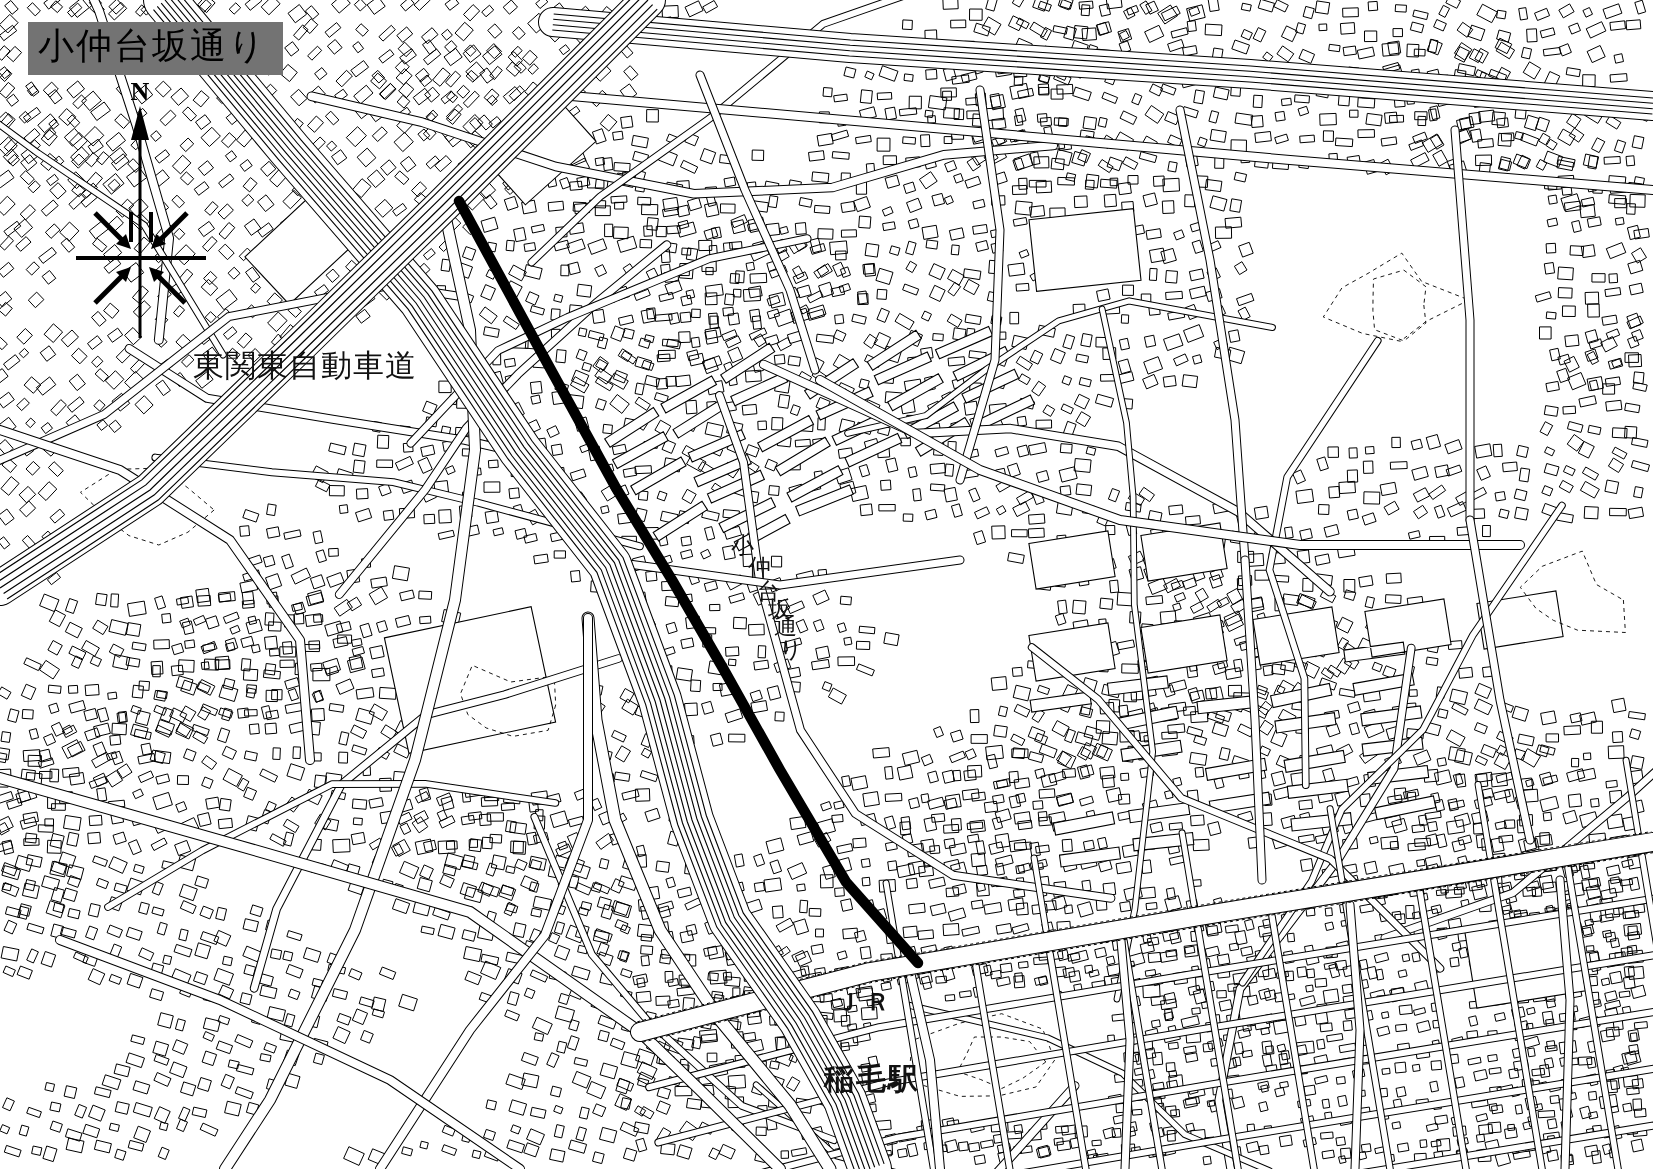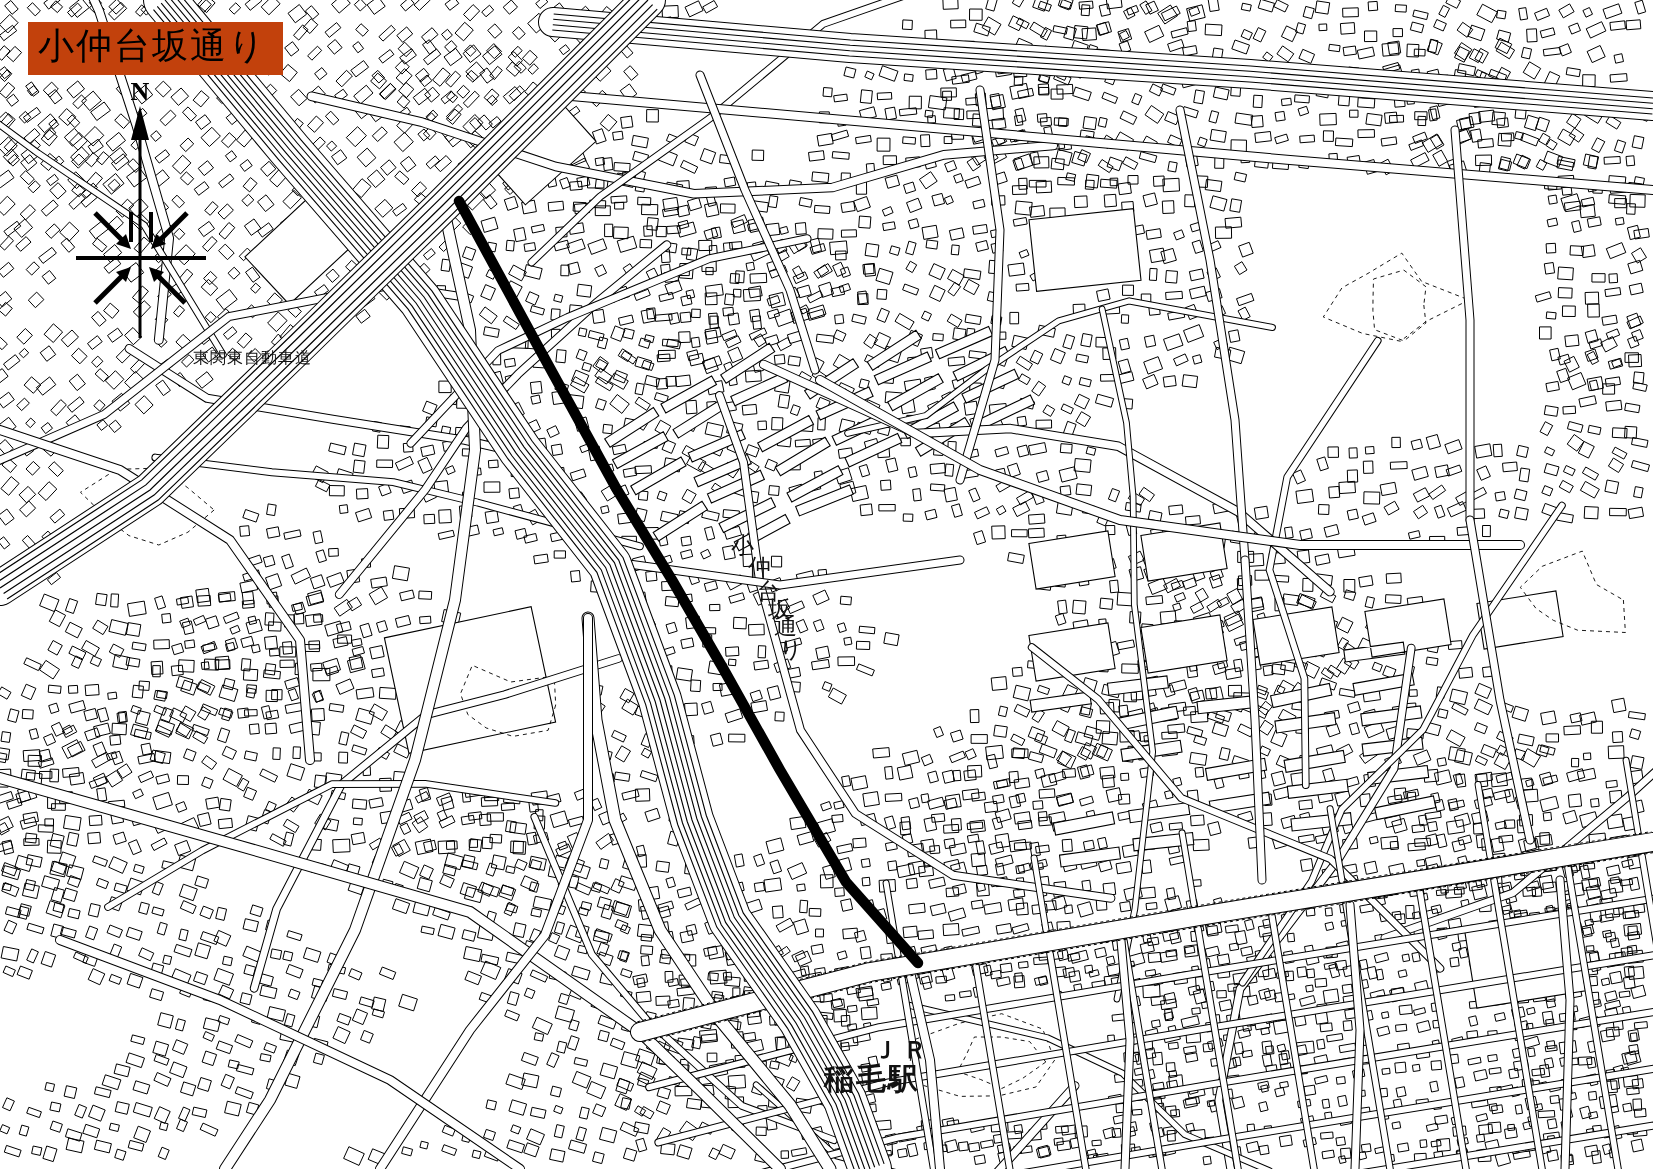--- a/index.html
+++ b/index.html
@@ -16,21 +16,21 @@
     position:absolute;
     color:#111;
     font-family:"Liberation Serif", serif;
     white-space:nowrap;
     line-height:1;
     pointer-events:none;
   }
   .title-box{
     position:absolute;
     left:28px;top:22px;
-    background:#c2410c;
+    background:#737373;
     padding:5px 16px 8px 10px;
     font-size:36px;
     letter-spacing:2px;
     font-family:"Liberation Serif", serif;
     color:#000;
     line-height:1.1;
   }
   .expwy-label{ font-size:23px; letter-spacing:1px; }
   .station-jr{ font-size:24px; letter-spacing:6px; font-weight:bold;}
   .station-name{ font-size:30px; letter-spacing:2px; font-weight:bold;}
@@ -249,23 +249,23 @@
         <path d="M185 303L154 272" stroke="#000000" stroke-width="5" fill="none"></path>
         <polygon points="149,267 164,272 154,282" fill="#000000"></polygon>
         <text x="140" y="100" text-anchor="middle" font-size="26" font-weight="bold" font-family="&quot;Liberation Serif&quot;, serif" fill="#000000">N</text>
       </g>
     </svg>
 
   <div class="title-box">
     <span>小仲台坂通り</span>
   </div>
 
-  <div class="map-label expwy-label" id="expwy-label" style="left: 193px; top: 350px; font-size: 16px;">東関東自動車道</div>
-
-  <div class="map-label station-jr" id="station-jr" style="left: 836px; top: 1038px; margin-left: 37px;">ＪＲ</div>
+  <div class="map-label expwy-label" id="expwy-label" style="left: 193px; top: 350px; font-size: 31px;">東関東自動車道</div>
+
+  <div class="map-label station-jr" id="station-jr" style="left: 836px; top: 990px;">ＪＲ</div>
 
   <div class="map-label station-name" id="station-name" style="left: 824px; top: 1064px;">稲毛駅</div>
 
   <div id="route-label">
       <span class="route-char" style="left: 731px; top: 534px; font-size: 23px;">小</span>
       <span class="route-char" style="left: 748px; top: 556px; font-size: 23px;">仲</span>
       <span class="route-char" style="left: 757px; top: 580px; font-size: 23px;">台</span>
       <span class="route-char" style="left: 768px; top: 598px; font-size: 23px;">坂</span>
       <span class="route-char" style="left: 774px; top: 615px; font-size: 23px;">通</span>
       <span class="route-char" style="left: 779px; top: 638px; font-size: 23px;">り</span>

